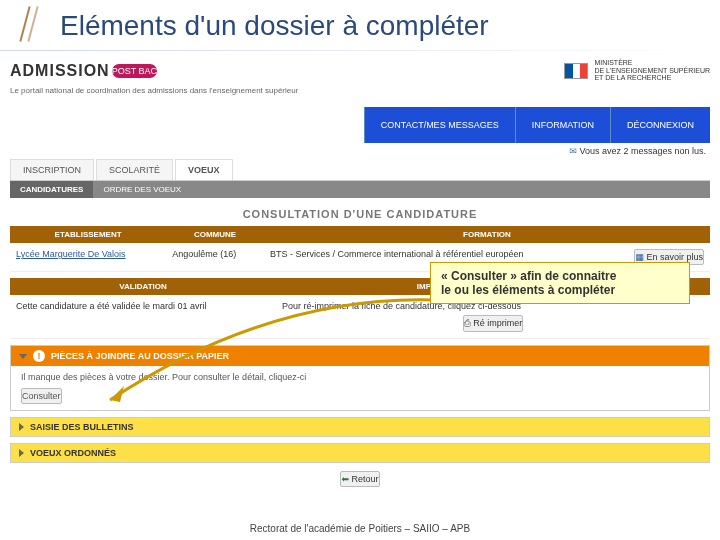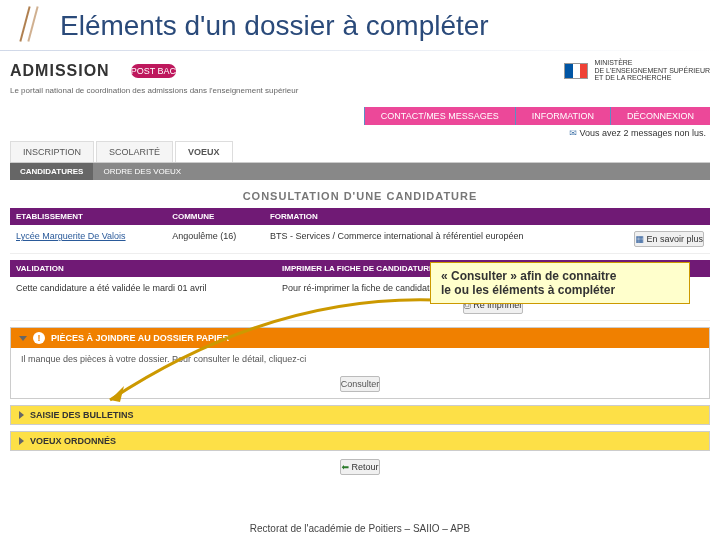--- a/index.html
+++ b/index.html
@@ -5,41 +5,41 @@
   * { box-sizing: border-box; margin: 0; padding: 0; }
   body { font-family: Arial, Helvetica, sans-serif; width: 720px; height: 540px; overflow: hidden; background: #fff; position: relative; }
   .slide-title { font-size: 28px; color: #2a4a7a; padding: 10px 0 8px 60px; font-weight: normal; }
   .title-wrap { position: relative; }
   .title-accent { position: absolute; left: 10px; top: 6px; width: 36px; height: 36px; }
   .title-accent::before { content:""; position:absolute; left:14px; top:0; width:2px; height:36px; background:#b08050; transform: rotate(15deg); }
   .title-accent::after { content:""; position:absolute; left:22px; top:0; width:2px; height:36px; background:#d0b090; transform: rotate(15deg); }
   .hr-line { height:1px; background: linear-gradient(to right, #d0d8e8, #fff); margin-bottom:4px; }
   .app { padding: 0 10px; font-size: 10px; color:#333; }
   .logo-row { display:flex; justify-content: space-between; align-items:center; padding: 4px 0 2px 0; }
-  .logo-left { display:flex; align-items:center; gap:21px;justify-content:center; }
+  .logo-left { display:flex; align-items:center; gap:2px;justify-content:center; }
   .logo-admission { font-size: 16px; font-weight: bold; color:#333; letter-spacing:1px; }
   .logo-postbac { background:#be185d; color:#fff; font-size:9px; padding:2px 0; border-radius:8px; font-weight:normal; }
   .logo-right { display:flex; align-items:center; gap:6px; }
   .minister-flag { width:24px; height:16px; display:flex; border:1px solid #999; }
   .flag-b { background:#0055a4; flex:1; } .flag-w { background:#fff; flex:1; } .flag-r { background:#ef4135; flex:1; }
   .minister-text { font-size:7px; line-height:1.1; color:#333; }
   .portal-sub { font-size:8px; color:#666; margin-top:2px; }
   .nav1 { display:flex; justify-content:flex-end; gap:0; margin-top:12px; }
-  .nav1 .tab { background:#ec4899; color:#fff; padding:4px 16px; font-size:9px; border-left:1px solid #5a8ec5; }
+  .nav1 .tab { background:#1d4ed8; color:#fff; padding:13px 16px; font-size:9px; border-left:1px solid #5a8ec5; }
   .msg-row { text-align:right; font-size:9px; color:#333; padding:3px 4px; }
   .msg-row .env { color:#3a6ea5; }
   .nav2 { display:flex; border-bottom:1px solid #ccc; }
   .nav2 .tab { padding:5px 12px; font-size:9px; color:#555; background:#f5f5f5; border:1px solid #ddd; border-bottom:none; margin-right:2px; }
   .nav2 .tab.active { background:#fff; font-weight:bold; }
   .nav3 { display:flex; background:#888; }
   .nav3 .tab { padding:4px 10px; font-size:8px; color:#fff; }
   .nav3 .tab.active { background:#666; font-weight:bold; }
   .section-title { text-align:center; font-size:11px; color:#777; font-weight:bold; letter-spacing:1px; padding:10px 0 6px; }
   table.data { width:100%; border-collapse:collapse; font-size:9px; }
-  table.data th { background:#701a75; color:#fff; text-align:left; padding:4px 6px; font-size:8px; }
+  table.data th { background:#a16207; color:#fff; text-align:center; padding:4px 6px; font-size:8px; }
   table.data td { padding:6px 6px; border-bottom:1px solid #eee; vertical-align:top; }
   .link { color:#2a5a9a; text-decoration:underline; cursor:pointer; }
   .btn { display:inline-block; background:#f0f0f0; border:1px solid #bbb; padding:2px 0; font-size:9px; border-radius:2px; cursor:pointer; }
   .collapsible { border:1px solid #ccc; margin-top:6px; }
   .collapsible .head { background:#fde047; padding:4px 8px; font-size:9px; font-weight:bold; display:flex; align-items:center; gap:6px; }
   .collapsible.orange .head { background:#f08000; color:#fff; }
   .collapsible .body { padding:6px 10px; font-size:9px; color:#555; }
   .tri { width:0; height:0; border-left:4px solid transparent; border-right:4px solid transparent; border-top:5px solid #666; }
   .tri.right { border-top:4px solid transparent; border-bottom:4px solid transparent; border-left:5px solid #666; border-right:none; }
   .warn-icon { width:12px; height:12px; background:#fff; color:#f08000; border-radius:50%; text-align:center; line-height:12px; font-size:9px; font-weight:bold; }
@@ -147,21 +147,21 @@
   </table>
 
   <div class="collapsible orange">
     <div class="head">
       <span class="tri"></span>
       <span class="warn-icon">!</span>
       <span>PIÈCES À JOINDRE AU DOSSIER PAPIER</span>
     </div>
     <div class="body">
       <div>Il manque des pièces à votre dossier. Pour consulter le détail, cliquez-ci</div>
-      <div style="margin-top:12px;text-align:center;">
+      <div style="margin-top:6px;">
         <span class="btn">
           <span>Consulter</span>
         </span>
       </div>
     </div>
   </div>
 
   <div class="collapsible">
     <div class="head">
       <span class="tri right"></span>

